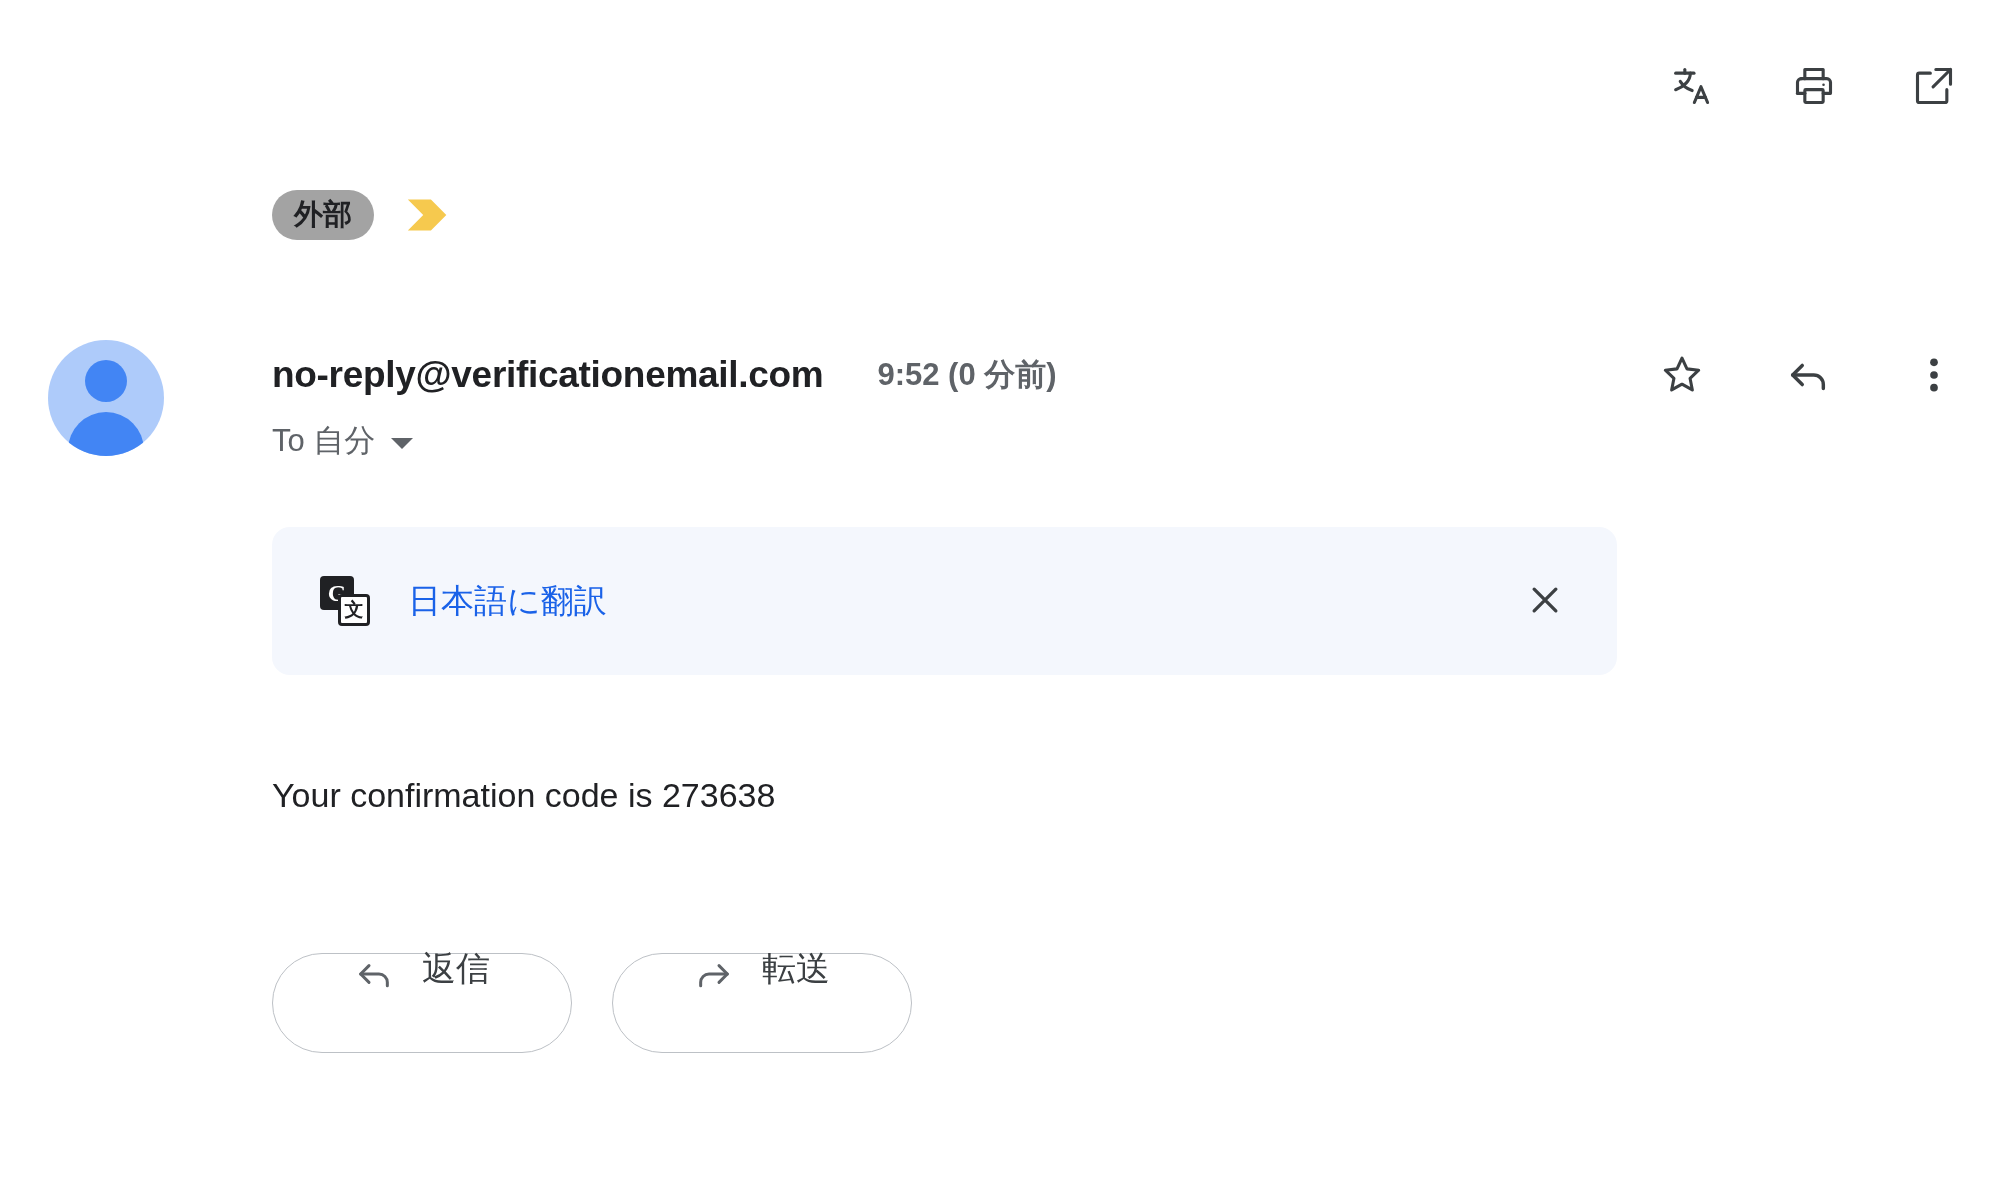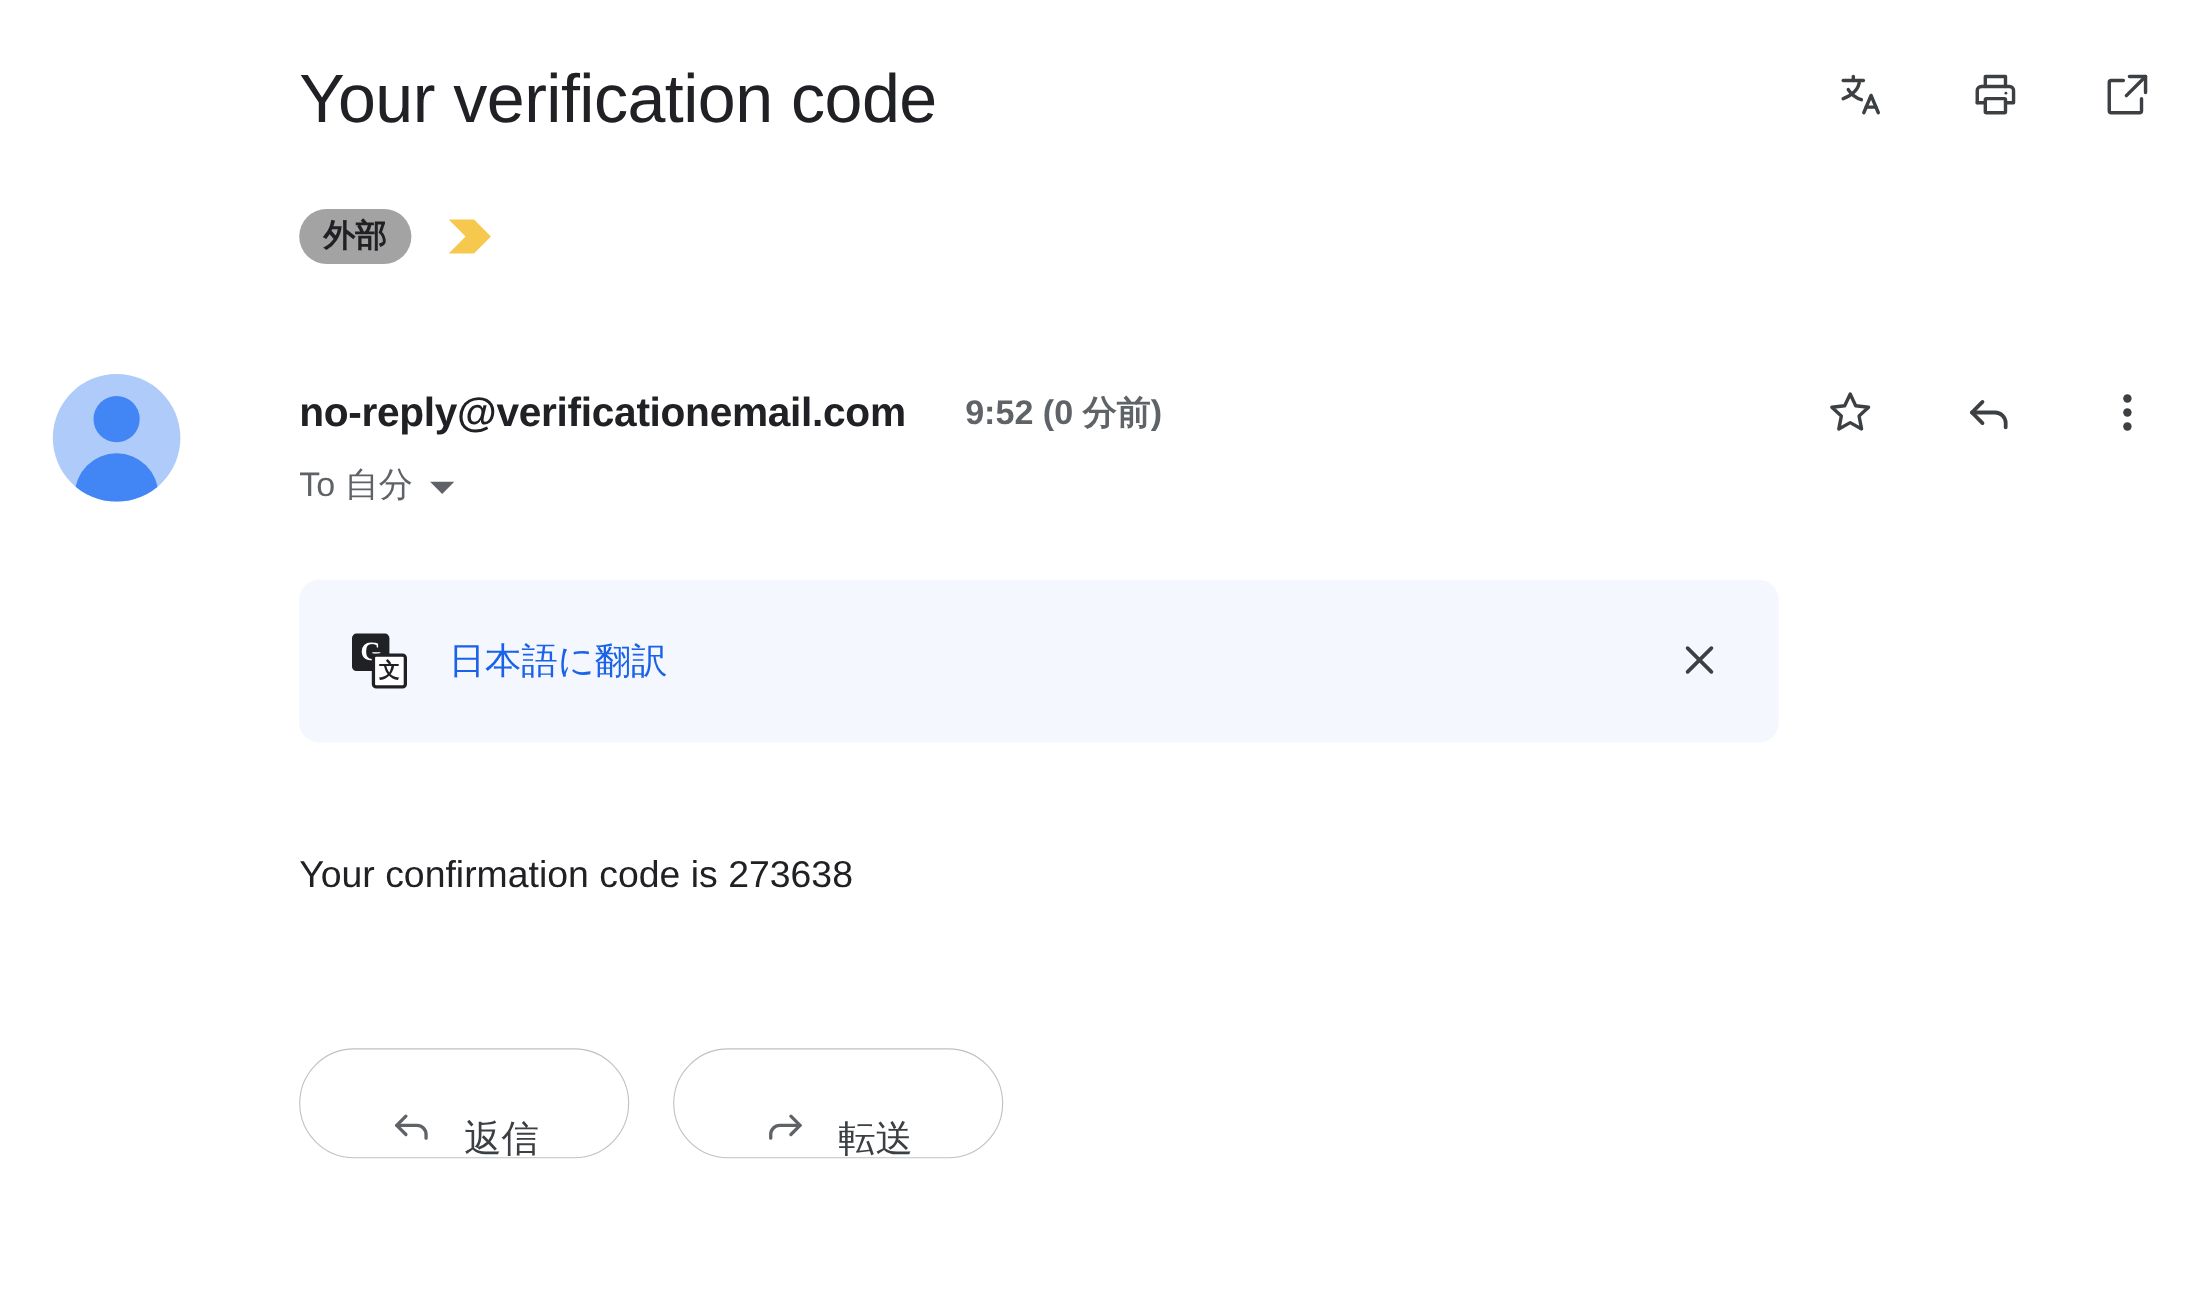--- a/index.html
+++ b/index.html
@@ -298,44 +298,43 @@
   
   .footer-buttons {
     position: absolute;
     left: 272px;
     top: 643px;
     display: flex;
     gap: 40px;
   }
   .pill-btn {
     display: inline-flex;
-    align-items: flex-end;
+    align-items: flex-start;
     justify-content: center;
     gap: 28px;
     height: 100px;
     padding: 0 52px;
     min-width: 300px;
     border: 1px solid #BDC1C6;
     border-radius: 50px;
     background: #ffffff;
     color: #3C4043;
     font-size: 34px;
-    font-family: Liberation Sans, sans-serif;
+    font-family: Liberation Mono, monospace;
     cursor: pointer;
   }
   .pill-label { line-height: 1; }
 </style>
 </head>
 <body>
 
 <div class="mail-view">
 
   <div class="header-row">
 
-    <div class="subject-title">Your verification code</div>
 
     <div class="header-actions">
 
       <button class="hdr-icon-btn">
         <span>
           <svg width="44" height="44" viewBox="0 0 24 24" fill="none" stroke="#3C4043" stroke-width="1.7" stroke-linecap="round" stroke-linejoin="round">
             <path d="M2 5h10"></path>
             <path d="M7 3v2"></path>
             <path d="M10 5c0 4-3.5 7.5-8 9"></path>
             <path d="M4.5 9.5c1.6 2.6 4 4.2 6.5 5"></path>

